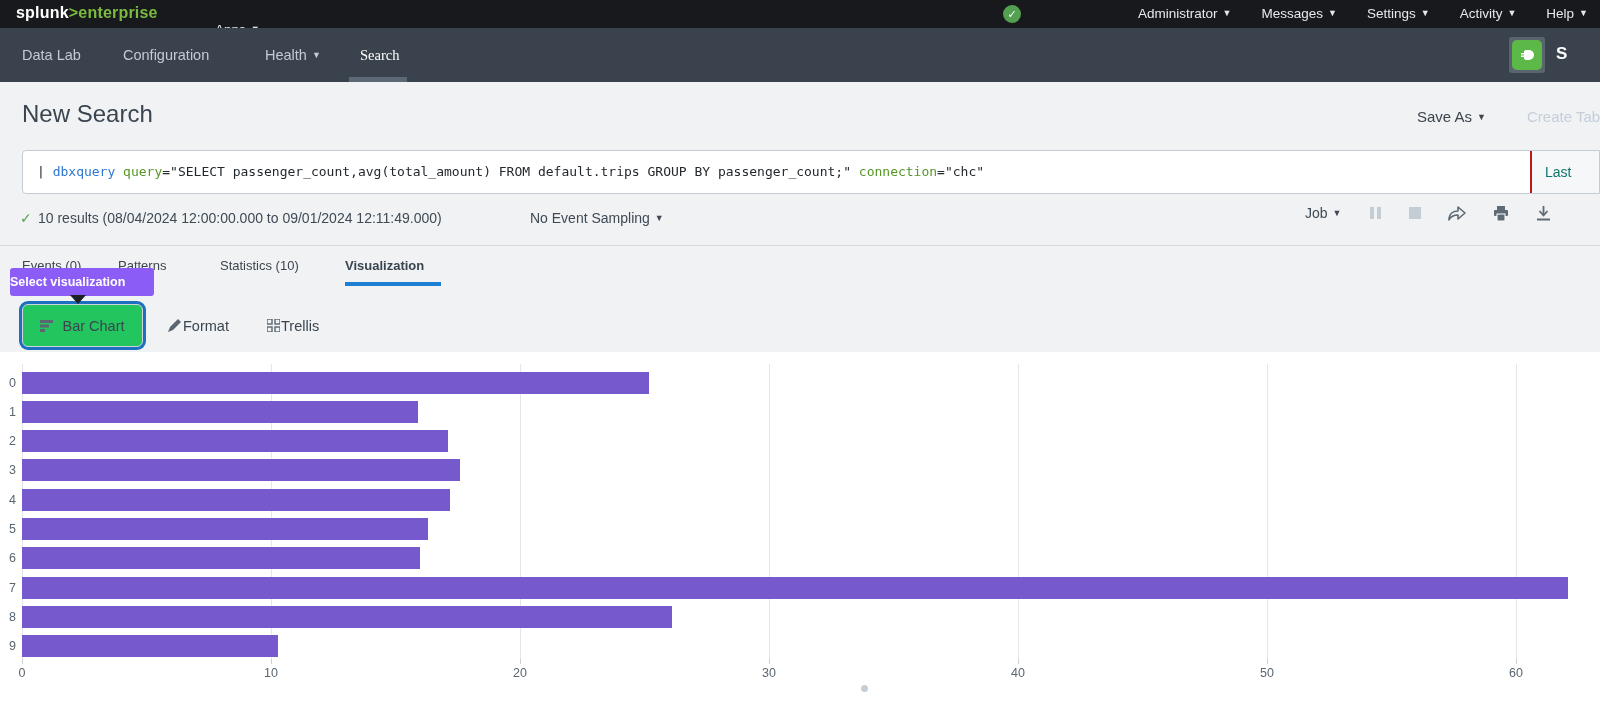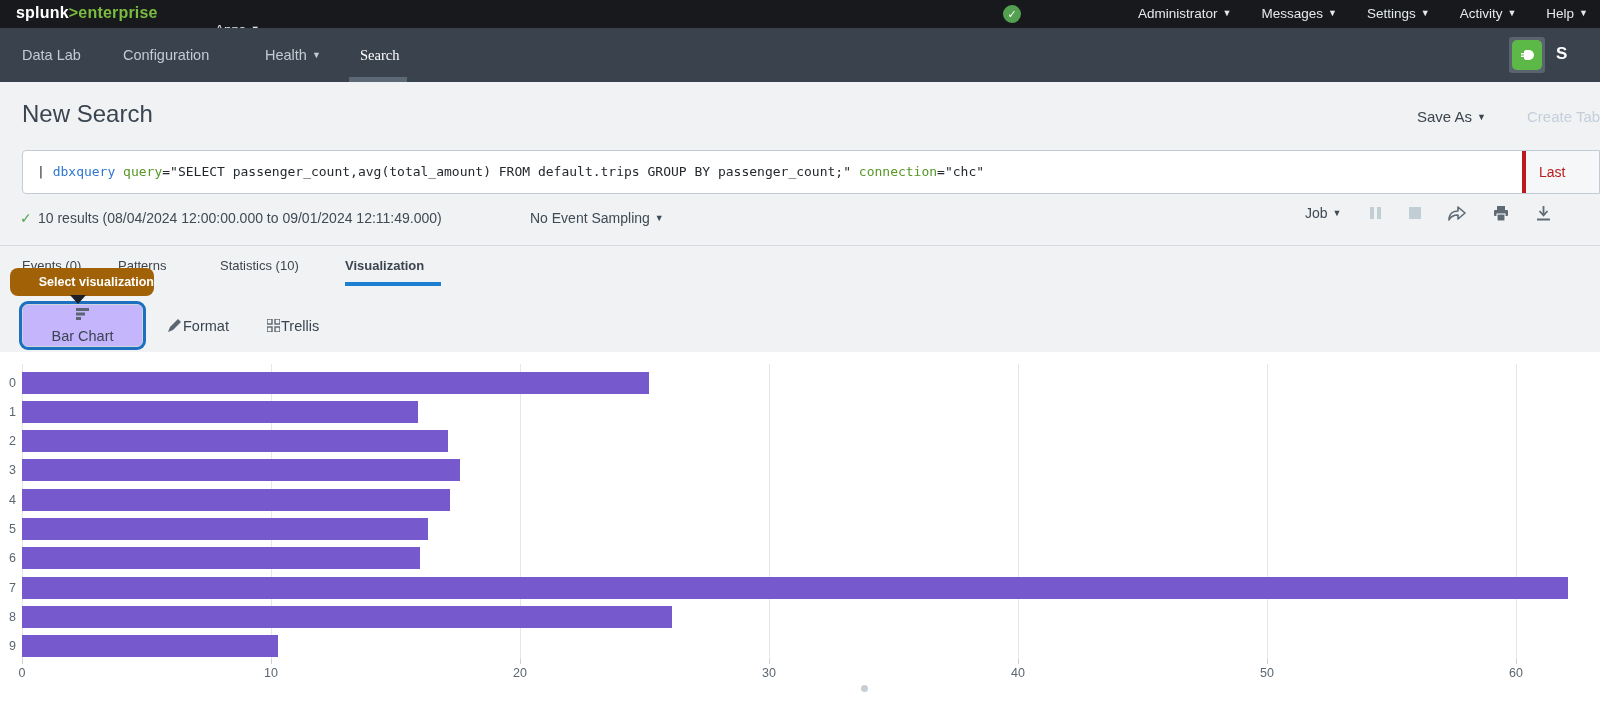--- a/index.html
+++ b/index.html
@@ -33,47 +33,47 @@
   .save-as { position:absolute; left:1417px; top:108px; font-size:15px; color:#3c444d; cursor:pointer; }
   .create-table { position:absolute; left:1527px; top:108px; font-size:15px; color:#c4cfda; white-space:nowrap; }
 
   
   .searchbar { position:absolute; left:22px; top:150px; width:1578px; height:44px; background:#ffffff;
                border:1px solid #c3ccd4; border-radius:4px 0 0 4px; }
   .query { position:absolute; left:14px; top:0; height:42px; line-height:42px; white-space:nowrap;
            font-family:"DejaVu Sans Mono","Liberation Mono",monospace; font-size:13px; color:#24292e; }
   .tok-cmd { color:#2f77d0; }
   .tok-arg { color:#569727; }
-  .timepicker { position:absolute; right:0; top:0; width:77px; height:42px; background:#f5f7f8;
-                border-left:4px solid #b91c1c; line-height:42px; padding-left:13px; font-size:14px; color:#b91c1c; cursor:pointer; }
+  .timepicker { position:absolute; right:0; top:0; width:69px; height:42px; background:#f5f7f8;
+                border-left:2px solid #b91c1c; line-height:42px; padding-left:13px; font-size:14px; color:#0f766e; cursor:pointer; }
 
   
   .results-row { position:absolute; left:0; top:195px; width:1600px; height:51px; border-bottom:1px solid #d4dadf; }
   .res-check { position:absolute; left:20px; top:15px; color:#53a051; font-size:14px; font-weight:bold; }
   .res-text { position:absolute; left:38px; top:15px; font-size:14px; color:#3f4a54; }
   .sampling { position:absolute; left:530px; top:15px; font-size:14px; color:#3f4a54; cursor:pointer; }
   .job-cluster { position:absolute; left:1305px; top:10px; display:flex; align-items:center; gap:27px; }
   .job-label { font-size:14px; color:#3f4a54; cursor:pointer; }
   .icon-btn { display:inline-flex; align-items:center; cursor:pointer; }
 
   
   .tab { position:absolute; top:258px; font-size:13px; color:#3c444d; cursor:pointer; }
   .tab.active { font-weight:bold; color:#3a4550; }
   .tab-underline { position:absolute; left:345px; top:282px; width:96px; height:4px; background:#1d7fd2; }
 
   
-  .tooltip { position:absolute; left:10px; top:268px; width:144px; height:28px; background:#a16207; border-radius:8px;
-             color:#ffffff; font-size:12.5px; font-weight:bold; text-align:right; line-height:28px; z-index:20; white-space:nowrap; }
+  .tooltip { position:absolute; left:10px; top:268px; width:144px; height:28px; background:#8b5cf6; border-radius:3px;
+             color:#ffffff; font-size:12.5px; font-weight:bold; text-align:left; line-height:28px; z-index:20; white-space:nowrap; }
   .tooltip-caret { position:absolute; left:70px; top:295px; width:0; height:0; z-index:20;
                    border-left:8px solid transparent; border-right:8px solid transparent; border-top:9px solid #1d2024; }
 
   
-  .barchart-btn { position:absolute; left:22px; top:304px; width:121px; height:43px; background:#c4b5fd;
+  .barchart-btn { position:absolute; left:22px; top:304px; width:121px; height:43px; background:#22c55e;
                   border:1px solid #cdd4da; border-radius:6px; box-shadow:0 0 0 3px #1d6fc0;
-                  display:flex; align-items:center; justify-content:center; gap:8px; cursor:pointer;flex-direction:column; }
+                  display:flex; align-items:center; justify-content:center; gap:8px; cursor:pointer; }
   .btn-label { font-size:14.5px; color:#3a4550; }
   .tool-group { position:absolute; top:304px; height:43px; display:flex; align-items:center; gap:1px; cursor:pointer; }
   .tool-label { font-size:14.5px; color:#3a4550; }
 
   
   .chart-panel { position:absolute; left:0; top:352px; width:1600px; height:356px; background:#ffffff; }
   .gridline { position:absolute; top:12px; height:295px; width:1px; background:#e3e7eb; }
   .gridtick { position:absolute; top:307px; height:5px; width:1px; background:#c9d0d6; }
   .bar { position:absolute; height:22px; background:#7559cd; }
   .cat-label { position:absolute; left:0; width:16px; text-align:right; font-size:12.5px; color:#5b6671; }

